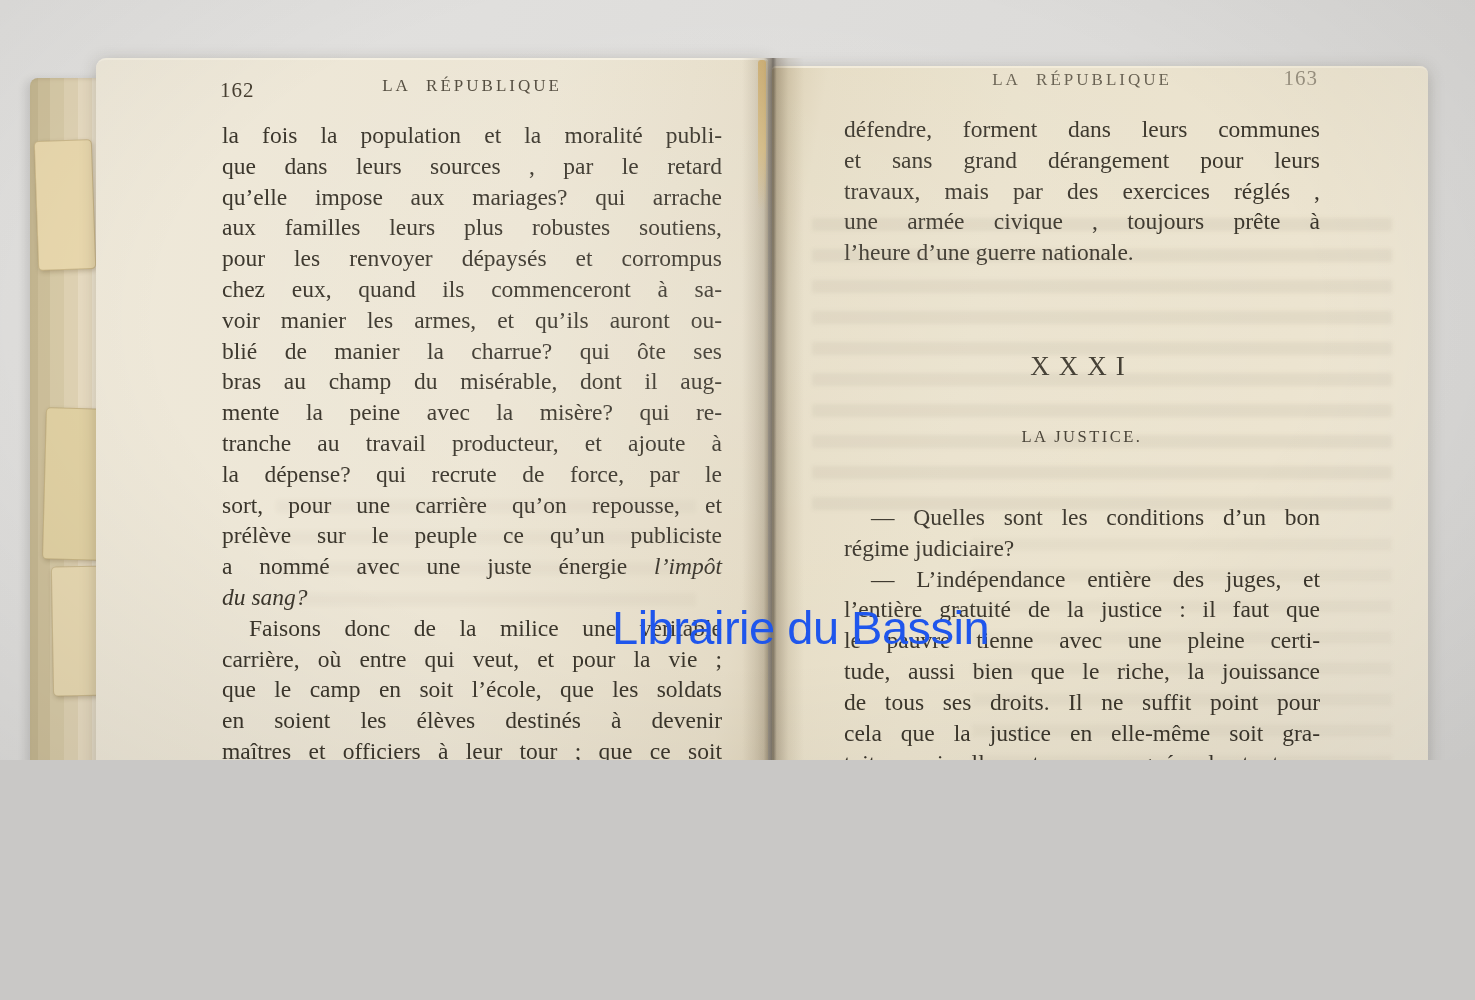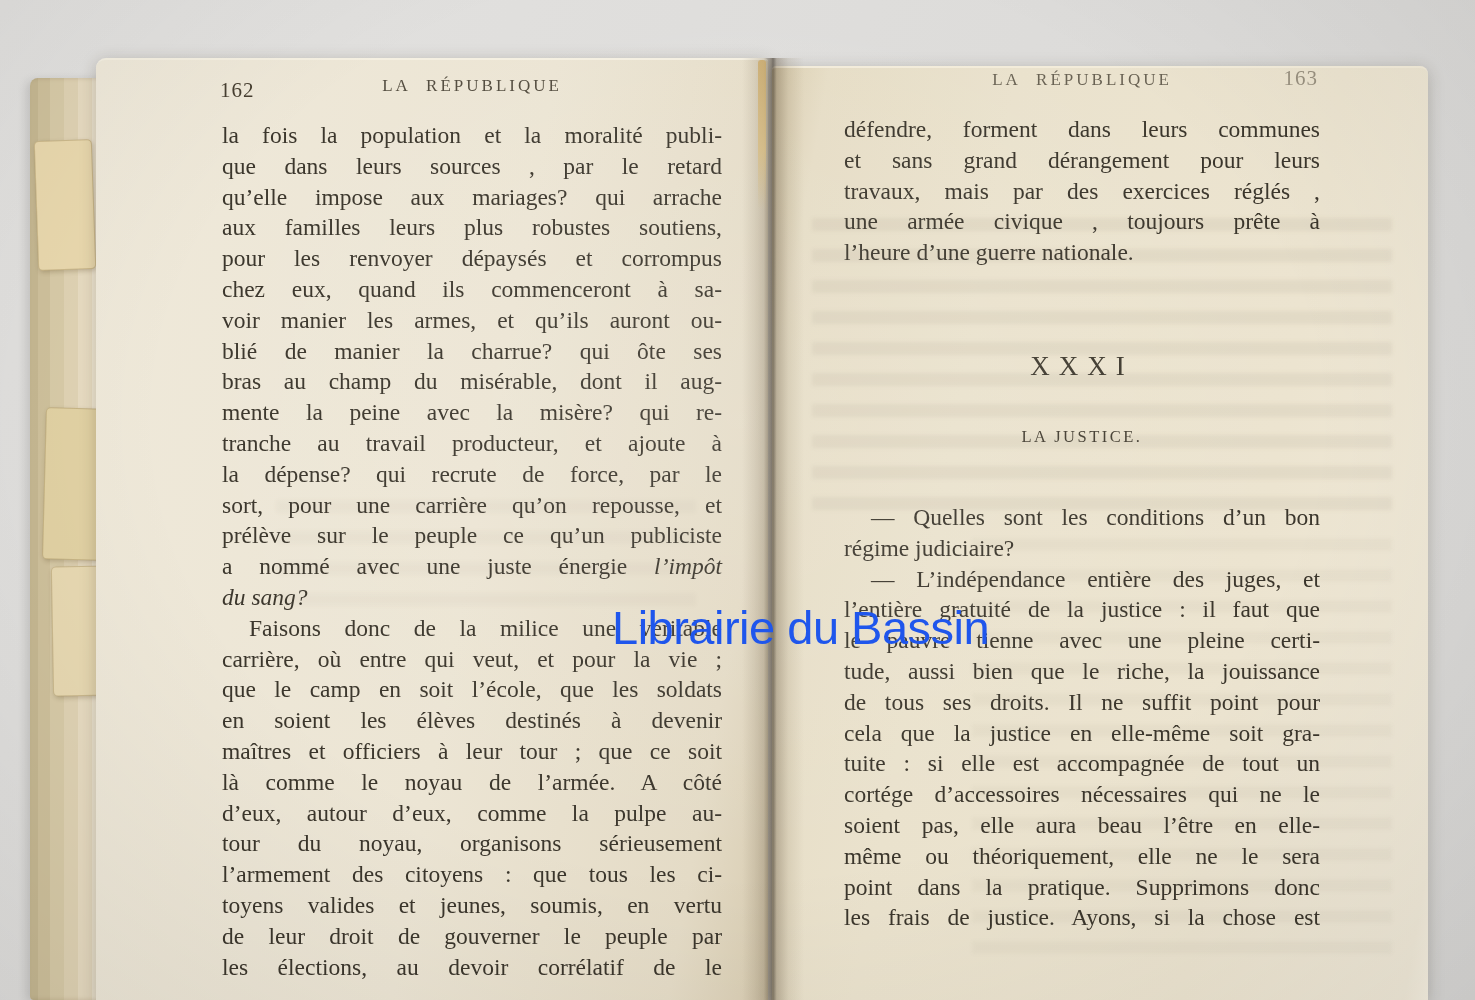--- a/index.html
+++ b/index.html
@@ -1,17 +1,17 @@
 <!DOCTYPE html>
 <html><head>
 <meta charset="utf-8">
 <style>
   html,body{margin:0;padding:0;background:#c9c8c6;}
   .photo{
-    position:relative;width:1475px;height:1000px;overflow:hidden;
+    position:relative;width:1475px;height:760px;overflow:hidden;
     background:linear-gradient(115deg,#e3e2e0 0%,#dedddb 45%,#d8d7d5 100%);
     font-family:"Liberation Serif","DejaVu Serif",serif;
   }
   .photo::after{
     content:"";position:absolute;inset:0;pointer-events:none;
     background:radial-gradient(ellipse at 50% 42%, rgba(255,255,255,.10) 0%, rgba(0,0,0,0) 55%, rgba(0,0,0,.07) 100%);
   }
   
   .edges{
     position:absolute;left:30px;top:78px;width:86px;height:922px;

